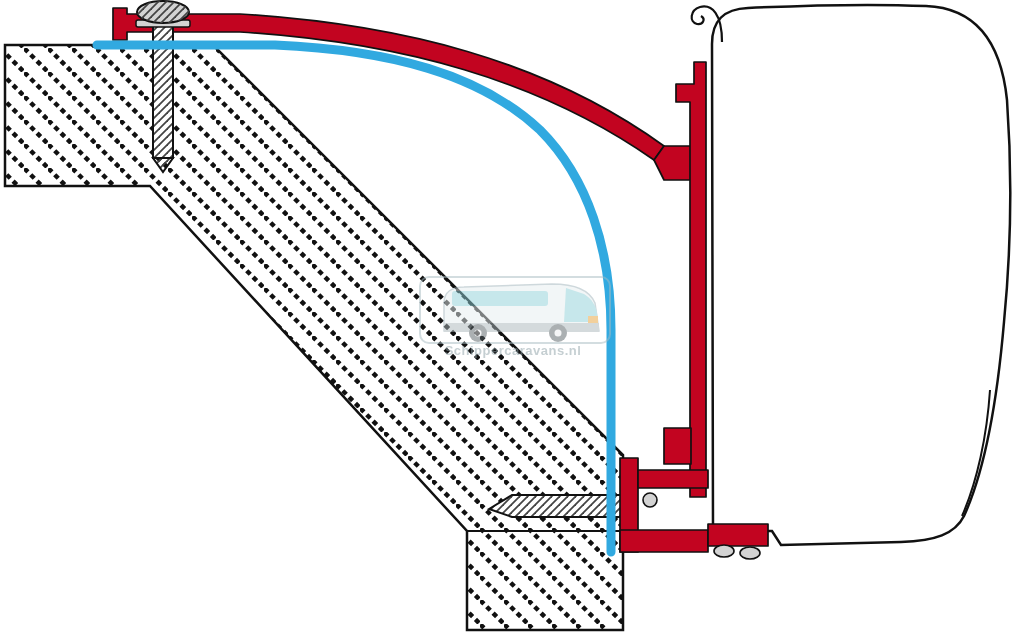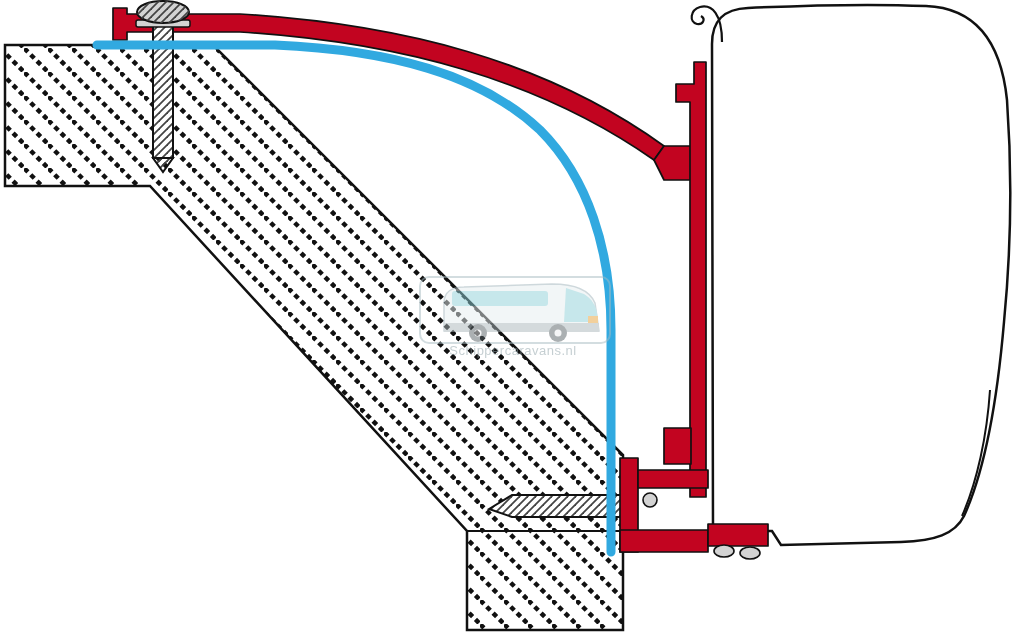--- a/index.html
+++ b/index.html
@@ -1,17 +1,17 @@
 <!DOCTYPE html>
 <html><head>
 <meta charset="utf-8">
 <style>
   html,body{margin:0;padding:0;background:#ffffff;}
   .stage{position:relative;width:1024px;height:637px;background:#ffffff;overflow:hidden;
-         font-family:"Liberation Sans",sans-serif;}
+         font-family:"Liberation Sans",sans-serif;font-weight:bold;}
   .stage svg{display:block;}
   .wm-text{font-size:13px;letter-spacing:.5px;font-family:"Liberation Sans",sans-serif;}
 </style>
 </head>
 <body>
 
 <div class="stage">
 <svg width="1024" height="637" viewBox="0 0 1024 637" xmlns="http://www.w3.org/2000/svg">
 
   <defs>

